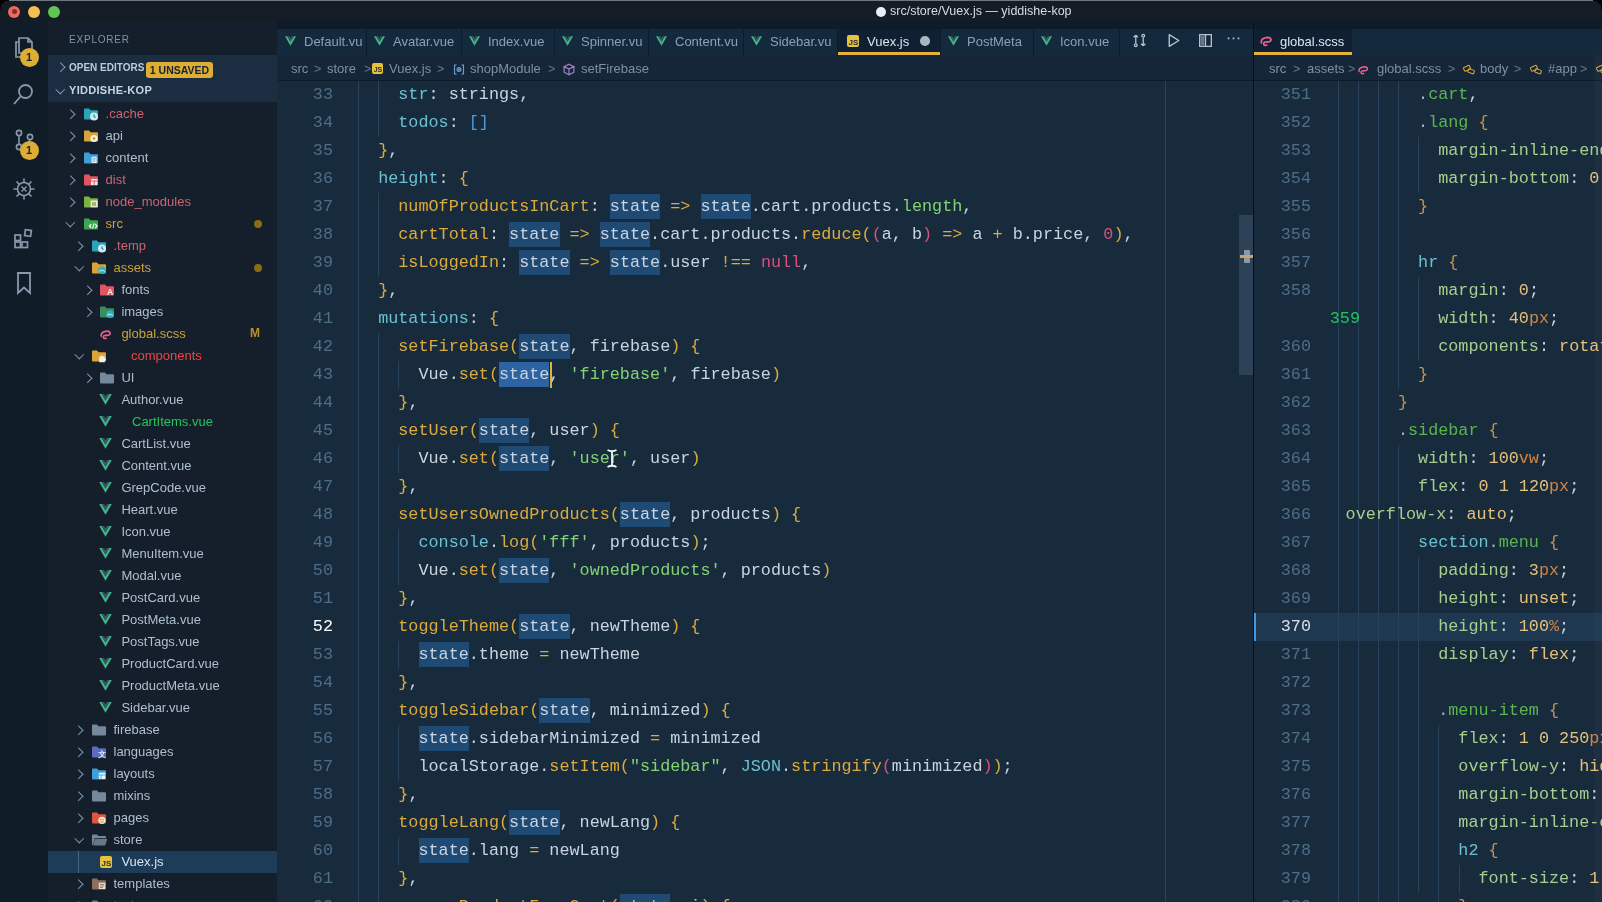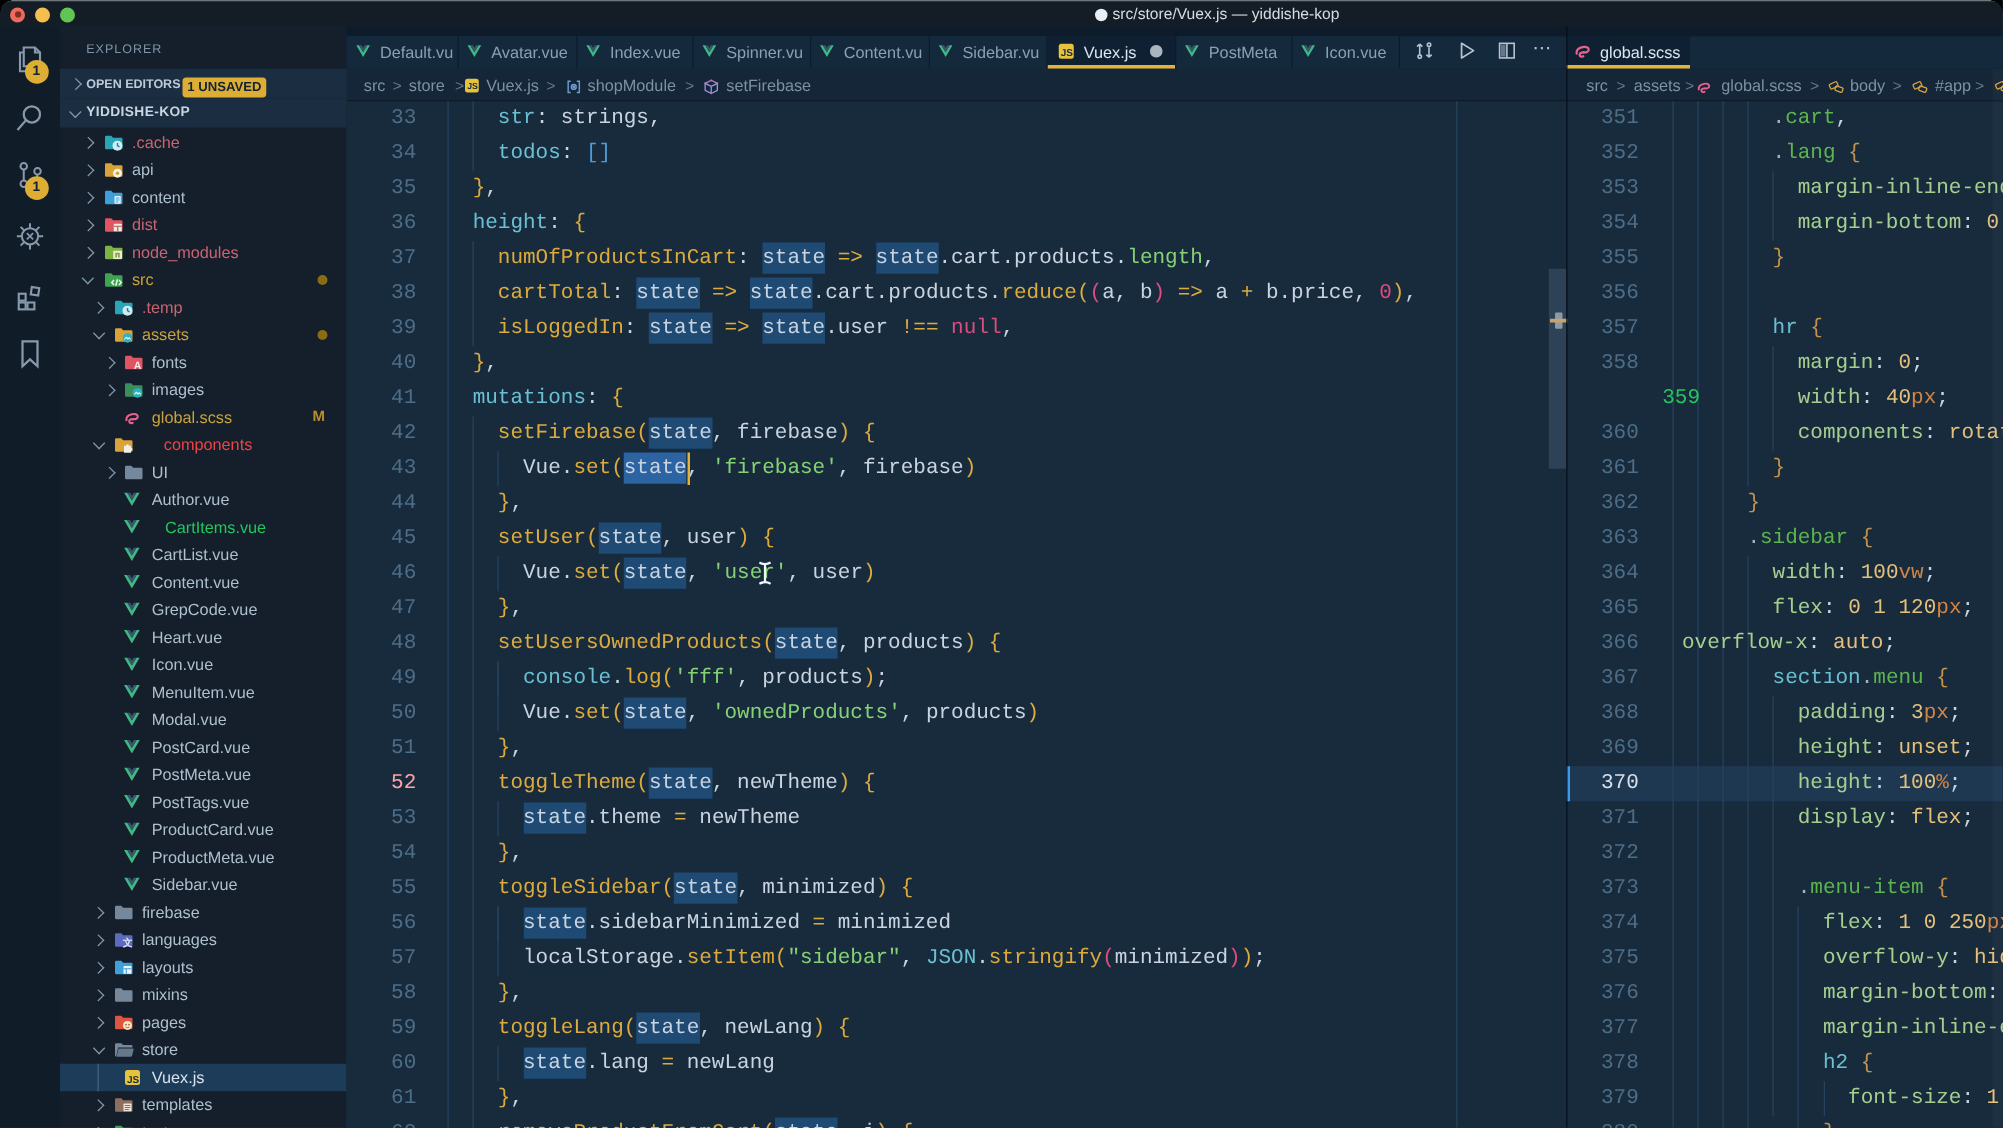--- a/index.html
+++ b/index.html
@@ -499,21 +499,21 @@
 <div class="num" style="left:273px;top:472.6px;color:#4e6d86">47</div>
 <pre class="c" style="left:358.0px;top:472.6px">    <span class="gd">}</span>,</pre>
 <div class="num" style="left:273px;top:500.6px;color:#4e6d86">48</div>
 <pre class="c" style="left:358.0px;top:500.6px"><span class="gd">    setUsersOwnedProducts</span><span class="gd">(</span>state, products<span class="gd">)</span> <span class="gd">{</span></pre>
 <div class="num" style="left:273px;top:528.6px;color:#4e6d86">49</div>
 <pre class="c" style="left:358.0px;top:528.6px"><span class="cy">      console</span>.<span class="gd">log</span><span class="gd">(</span><span class="gr">'fff'</span>, products<span class="gd">)</span>;</pre>
 <div class="num" style="left:273px;top:556.6px;color:#4e6d86">50</div>
 <pre class="c" style="left:358.0px;top:556.6px">      Vue.<span class="gd">set</span><span class="gd">(</span>state, <span class="gr">'ownedProducts'</span>, products<span class="gd">)</span></pre>
 <div class="num" style="left:273px;top:584.6px;color:#4e6d86">51</div>
 <pre class="c" style="left:358.0px;top:584.6px">    <span class="gd">}</span>,</pre>
-<div class="num" style="left:273px;top:612.6px;color:#fca5a5">52</div>
+<div class="num" style="left:273px;top:612.6px;color:#ffffff">52</div>
 <pre class="c" style="left:358.0px;top:612.6px"><span class="gd">    toggleTheme</span><span class="gd">(</span>state, newTheme<span class="gd">)</span> <span class="gd">{</span></pre>
 <div class="num" style="left:273px;top:640.6px;color:#4e6d86">53</div>
 <pre class="c" style="left:358.0px;top:640.6px">      state.theme <span class="gd">=</span> newTheme</pre>
 <div class="num" style="left:273px;top:668.6px;color:#4e6d86">54</div>
 <pre class="c" style="left:358.0px;top:668.6px">    <span class="gd">}</span>,</pre>
 <div class="num" style="left:273px;top:696.6px;color:#4e6d86">55</div>
 <pre class="c" style="left:358.0px;top:696.6px"><span class="gd">    toggleSidebar</span><span class="gd">(</span>state, minimized<span class="gd">)</span> <span class="gd">{</span></pre>
 <div class="num" style="left:273px;top:724.6px;color:#4e6d86">56</div>
 <pre class="c" style="left:358.0px;top:724.6px">      state.sidebarMinimized <span class="gd">=</span> minimized</pre>
 <div class="num" style="left:273px;top:752.6px;color:#4e6d86">57</div>

